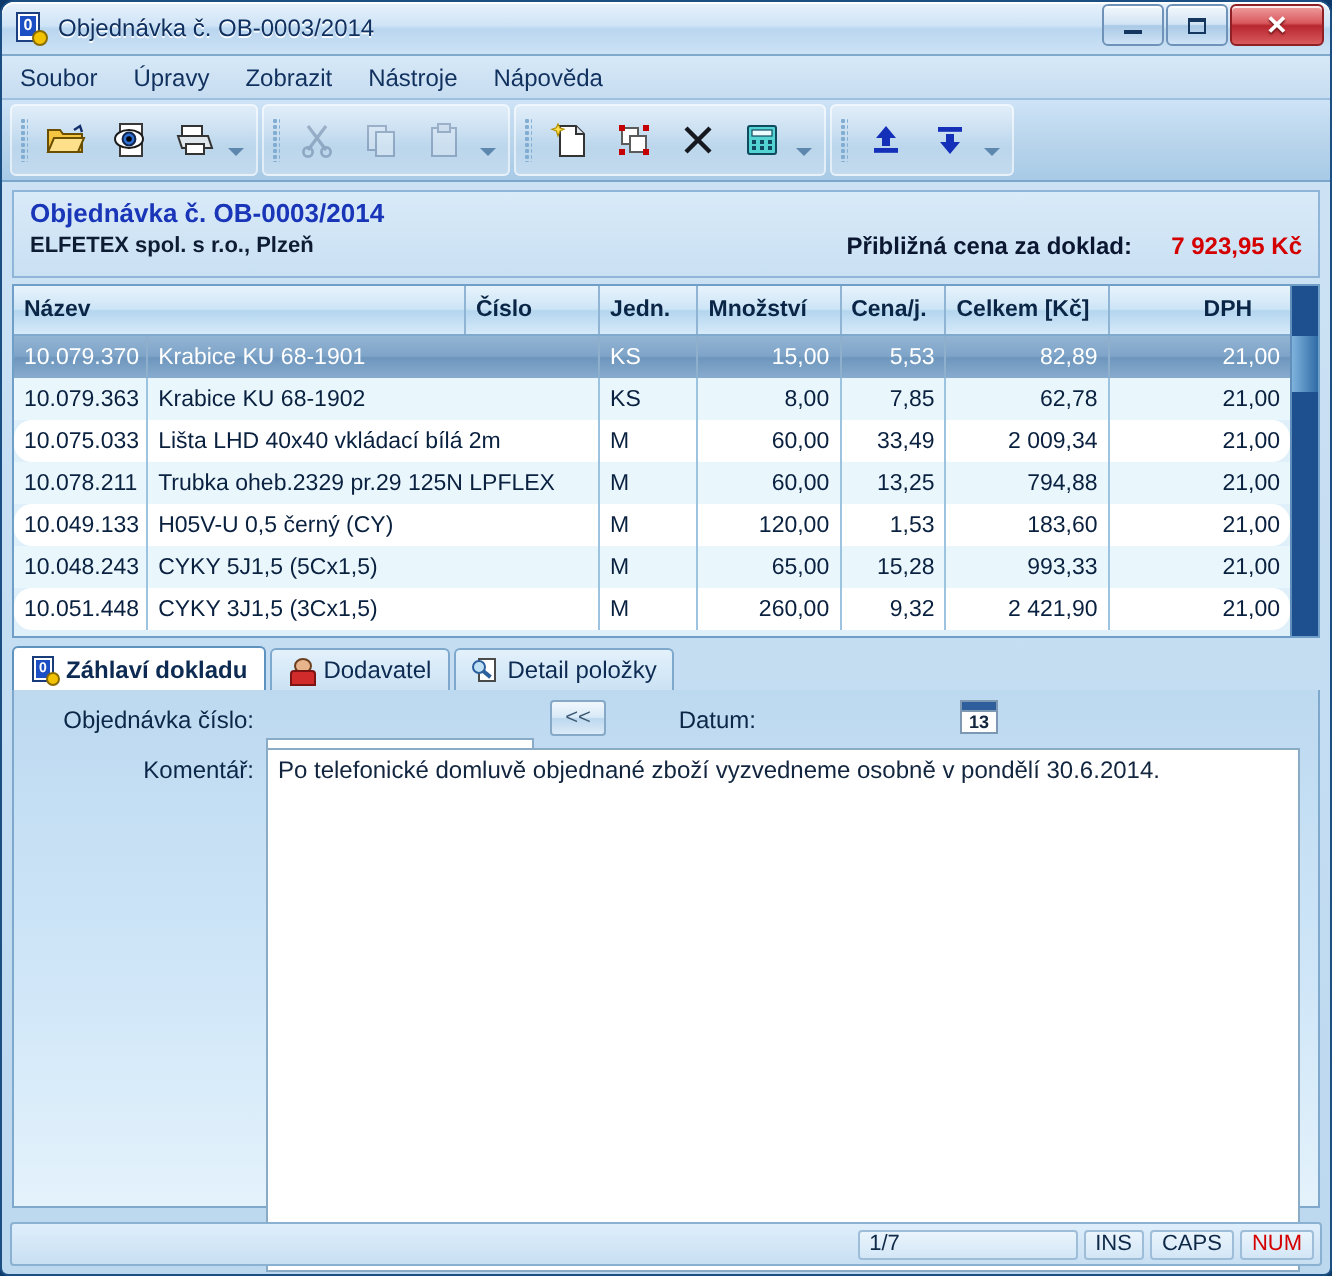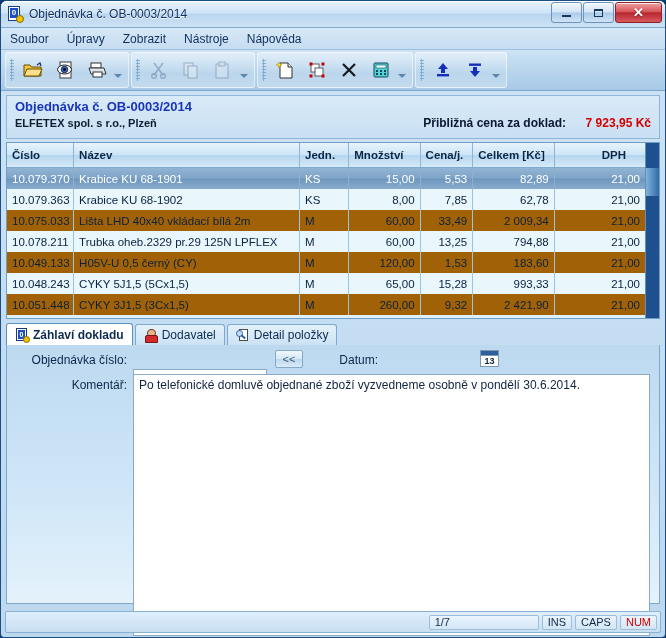--- a/index.html
+++ b/index.html
@@ -144,21 +144,21 @@
     font-size:11.5px;color:#09203f;
     padding:0 5px;
     display:flex;align-items:center;
     border-right:1px solid #9cc3e0;
     overflow:hidden;white-space:nowrap;
   }
   .ghead .gcell{
     font-weight:bold;border-right:1px solid #8fb4d4;color:#0a2545;
   }
   .gcell.num{justify-content:flex-end;}
-  .grow.odd{background:#a16207;}
+  .grow.odd{background:#ffffff;border-radius:9px;}
   .grow.even{background:#e9f7fd;}
   .grow.sel{
     background:linear-gradient(180deg,#93b4d3 0%,#7ea4c8 48%,#6e96bd 52%,#88acce 100%);
   }
   .grow.sel .gcell{color:#ffffff;border-right-color:#8fb0cd;}
   .grow .gcell:last-child{border-right:none;margin-left:42px;}
   .grid-filler{flex:1 1 auto;background:#dff0fa;}
   .vscroll{
     width:13px;flex:0 0 13px;
     background:#1e4f8f;
@@ -417,22 +417,22 @@
   <div class="dochead">
     <div class="dh-title">Objednávka č. OB-0003/2014</div>
     <div class="dh-sub">ELFETEX spol. s r.o., Plzeň</div>
     <div class="dh-pricelabel">Přibližná cena za doklad:</div>
     <div class="dh-price">7 923,95 Kč</div>
   </div>
 
   <div class="gridwrap">
     <div class="grid">
       <div class="grow ghead">
+        <div class="gcell c-nazev">Název</div>
         <div class="gcell c-cislo">Číslo</div>
-        <div class="gcell c-nazev">Název</div>
         <div class="gcell c-jedn">Jedn.</div>
         <div class="gcell c-mnoz">Množství</div>
         <div class="gcell c-cena">Cena/j.</div>
         <div class="gcell c-celk">Celkem [Kč]</div>
         <div class="gcell c-dph">DPH</div>
       </div>
 
       <div class="grow sel">
         <div class="gcell c-cislo">10.079.370</div>
         <div class="gcell c-nazev">Krabice KU 68-1901</div>

